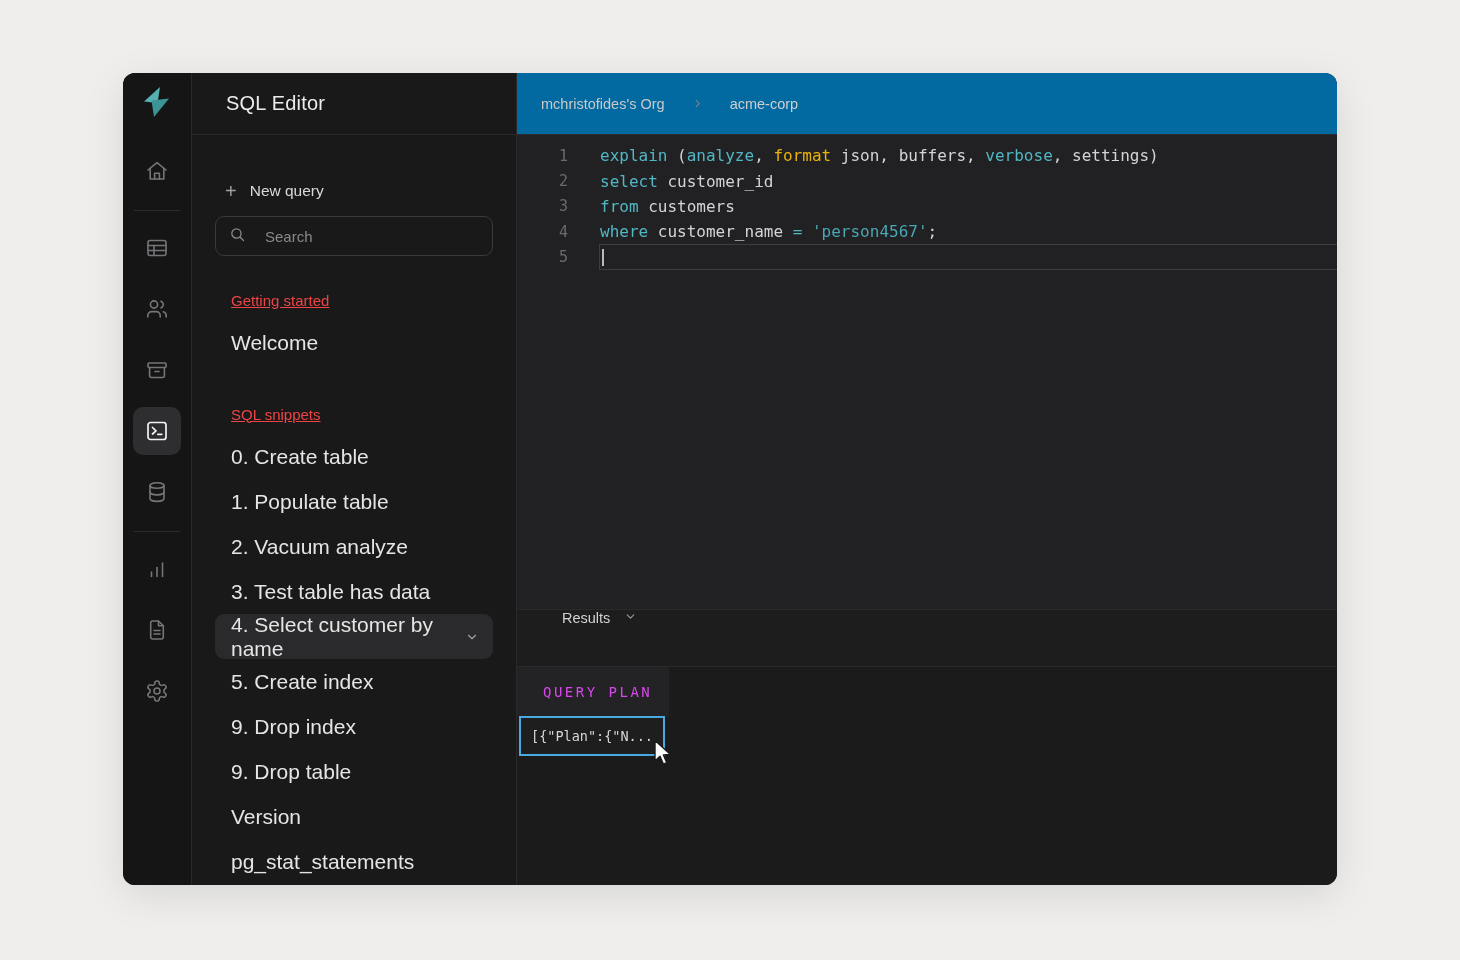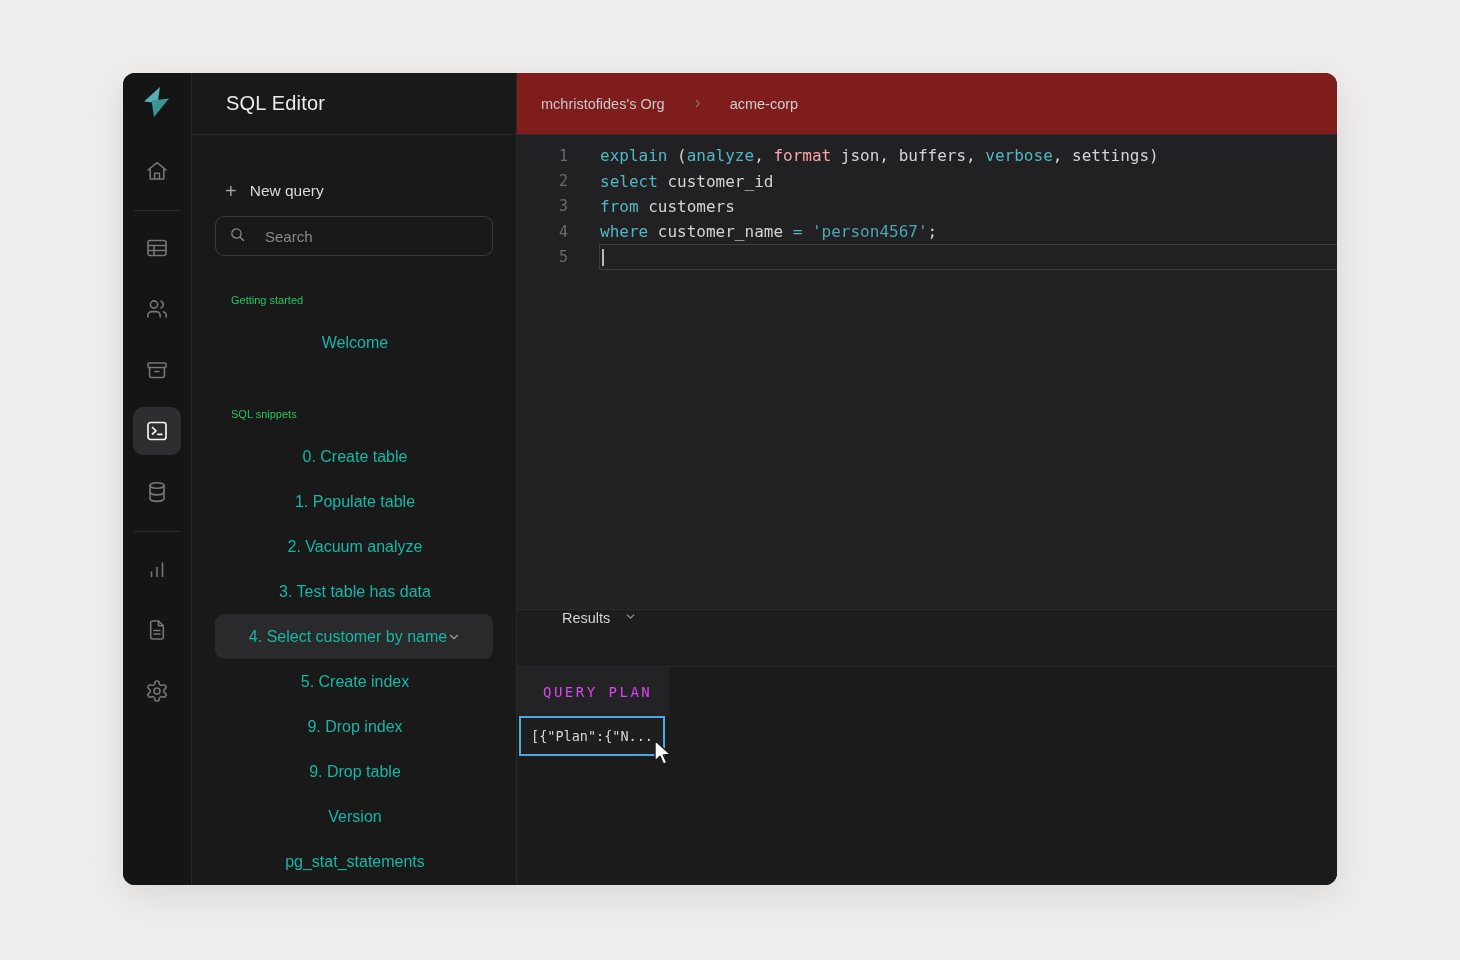--- a/index.html
+++ b/index.html
@@ -68,37 +68,37 @@
   }
   .searchbox input {
     background: transparent; border: none; outline: none;
     color: #d8d8d8; font-size: 15px; width: 100%;
     font-family: "Liberation Sans", sans-serif;
   }
   .searchbox input::placeholder { color: #898989; }
   .section-label {
     margin-top: 24px; height: 40px; padding-left: 16px;
     display: flex; align-items: center;
-    color: #22c55e; font-size: 11px;
+    color: #ef4444; font-size: 15px; text-decoration: underline;
   }
   .section-label.snippets { margin-top: 29px; }
   .item {
     height: 45px; border-radius: 9px;
-    display: flex; align-items: center; justify-content: center;
+    display: flex; align-items: center; justify-content: flex-start;
     padding: 0 14px 0 16px;
-    color: #14b8a6; font-size: 16px; cursor: pointer;
+    color: #e5e5e5; font-size: 21px; cursor: pointer;
   }
   .item.selected { background: #2a2a2c; }
   .item .chev { color: #a0a0a0; display: flex; }
 
   
   .main { flex: 1; display: flex; flex-direction: column; min-width: 0; }
   .main-header {
     height: 62px; flex: none;
-    background: #7f1d1d;
+    background: #0369a1;
     border-bottom: 1px solid #2a2a2b;
     display: flex; align-items: center;
     padding-left: 24px;
     font-size: 14.5px; font-weight: 500; color: #c9c9c9;
   }
   .crumb-sep { margin: 0 27px; color: #8a8a8a; display: flex; }
   .crumb-project { color: #cfcfcf; }
 
   .editor {
     height: 475px; flex: none;
@@ -110,21 +110,21 @@
     border-bottom: 1px solid #2a2a2b;
     overflow: hidden;
   }
   .code-line { display: flex; align-items: center; height: 25.4px; }
   .gutter {
     width: 51px; flex: none; text-align: right;
     color: #6b6b6b; font-size: 15px;
   }
   .code { padding-left: 32px; white-space: pre; color: #d4d4d6; }
   .tk-kw  { color: #52b7c4; }
-  .tk-fmt { color: #fca5a5; }
+  .tk-fmt { color: #eab308; }
   .tk-str { color: #4aa7b3; }
   .tk-def { color: #d4d4d6; }
   .current-line-box {
     position: absolute; left: 82px; right: 0; top: 109px; height: 26px;
     border: 1px solid #3d3d3f; border-right: none;
   }
   .caret { position: absolute; left: 2px; top: 4px; width: 1.5px; height: 17px; background: #b9b9b9; }
 
   .results-bar {
     height: 57px; flex: none;

